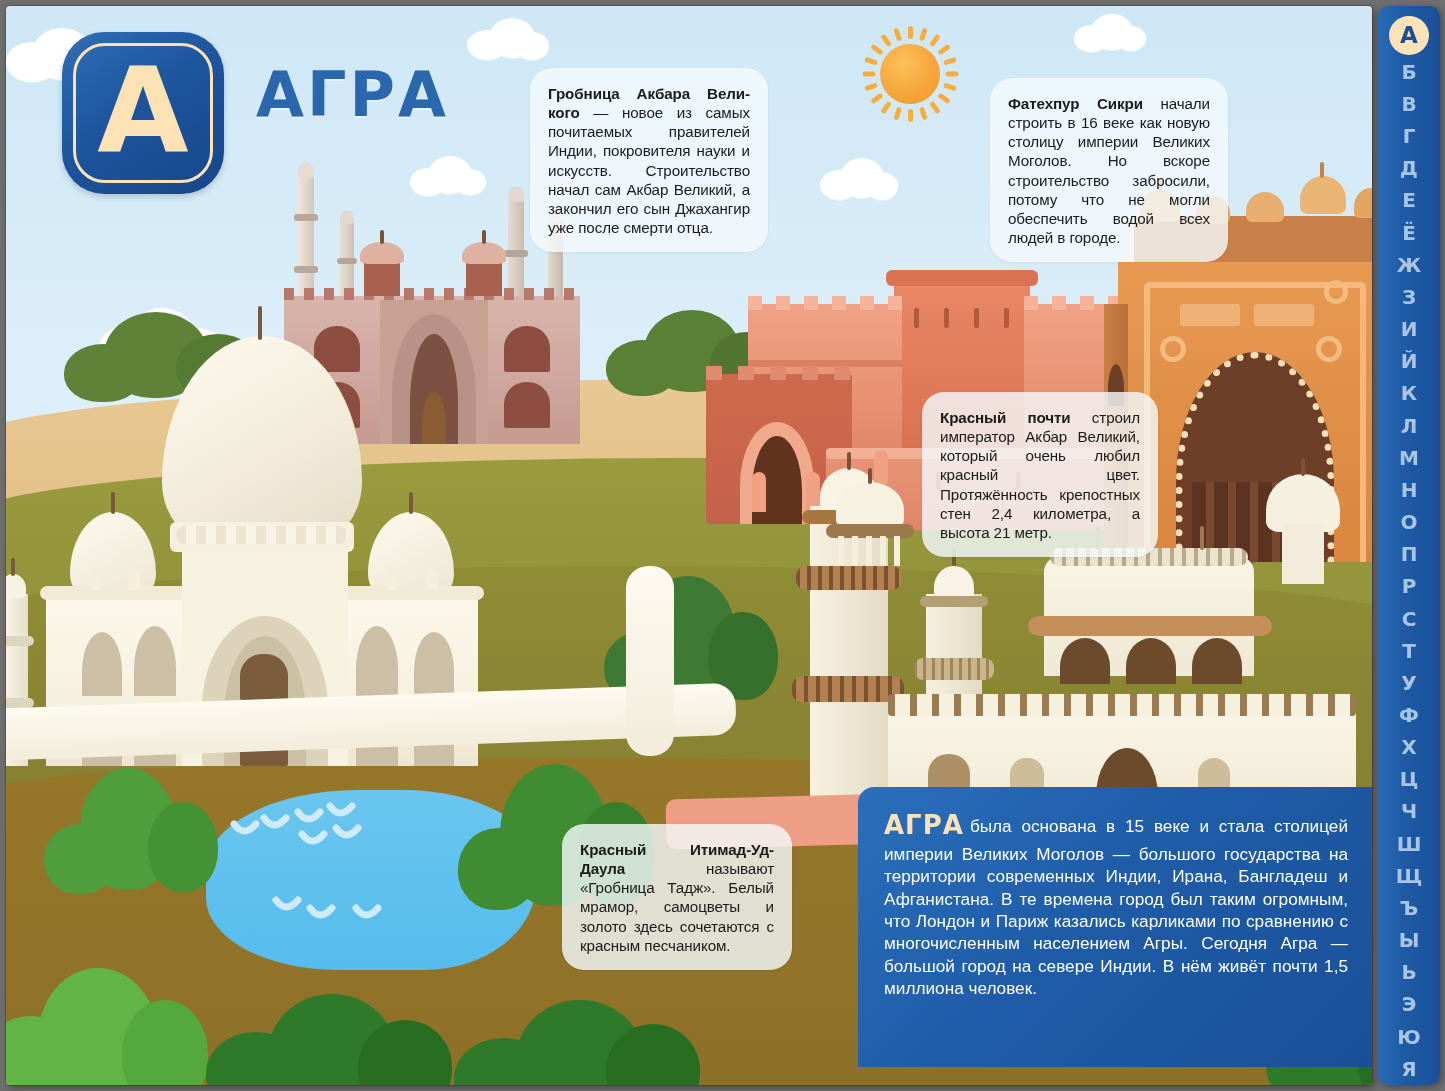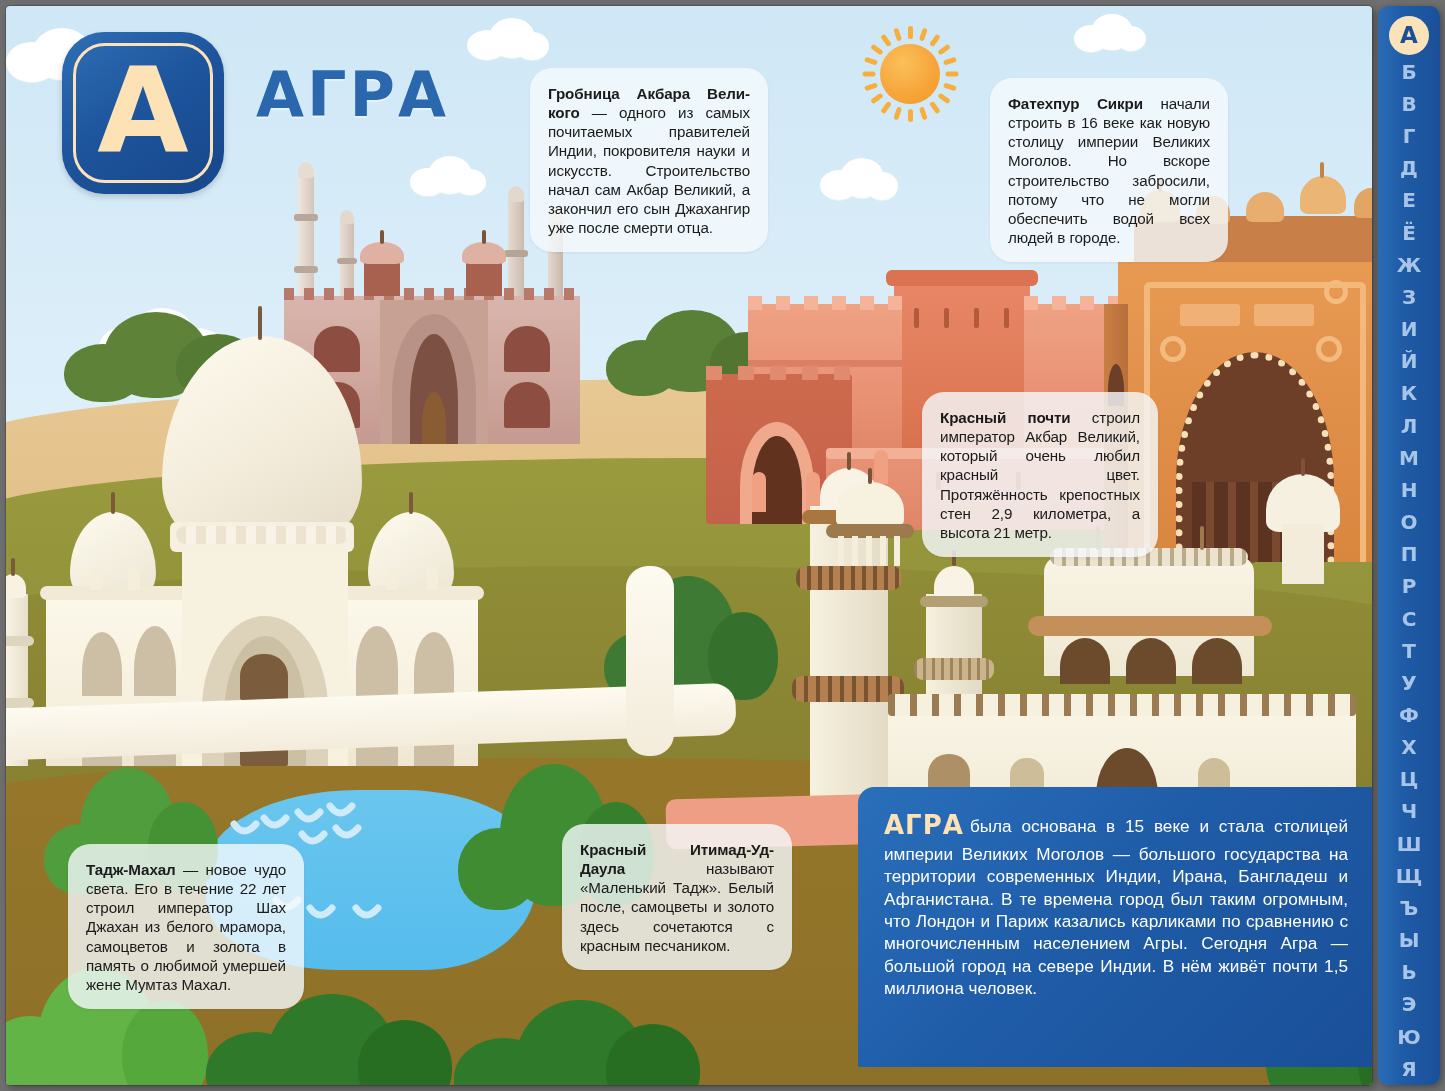--- a/index.html
+++ b/index.html
@@ -551,37 +551,34 @@
         <i style="left:94px; top:26px; width:56px;  height:74px; background:#367f2b;"></i>
       </div>
     </div>
 
     <div id="title-badge">
       <div class="glyph">А</div>
     </div>
     <div id="title-word">АГРА</div>
 
     <div class="callout" style="left:524px; top:62px; width:238px;">
-      <b>Гробница Акбара Вели-кого</b><span> — одного из самых почитаемых правителей Индии, покровителя науки и искусств. Строительство начал сам Акбар Великий, а закончил его сын Джахангир уже после смерти отца.</span>
+      <b>Гробница Акбара Вели-кого</b><span> — новое из самых почитаемых правителей Индии, покровителя науки и искусств. Строительство начал сам Акбар Великий, а закончил его сын Джахангир уже после смерти отца.</span>
     </div>
 
     <div class="callout" style="left:984px; top:72px; width:238px;">
       <b>Фатехпур Сикри</b><span> начали строить в 16 веке как новую столицу империи Великих Моголов. Но вскоре строительство забросили, потому что не могли обеспечить водой всех людей в городе.</span>
     </div>
 
     <div class="callout" style="left:916px; top:386px; width:236px;">
-      <b>Красный почти</b><span> строил император Акбар Великий, который очень любил красный цвет. Протяжённость крепостных стен 2,9 километра, а высота 21 метр.</span>
-    </div>
-
-    <div class="callout" style="left:62px; top:838px; width:236px;">
-      <b>Тадж-Махал</b><span> — новое чудо света. Его в течение 22 лет строил император Шах Джахан из белого мрамора, самоцветов и золота в память о любимой умершей жене Мумтаз Махал.</span>
-    </div>
+      <b>Красный почти</b><span> строил император Акбар Великий, который очень любил красный цвет. Протяжённость крепостных стен 2,4 километра, а высота 21 метр.</span>
+    </div>
+
 
     <div class="callout" style="left:556px; top:818px; width:230px;">
-      <b>Красный Итимад-Уд-Даула</b><span> называют «Маленький Тадж». Белый после, самоцветы и золото здесь сочетаются с красным песчаником.</span>
+      <b>Красный Итимад-Уд-Даула</b><span> называют «Гробница Тадж». Белый мрамор, самоцветы и золото здесь сочетаются с красным песчаником.</span>
     </div>
 
     <div id="main-panel">
       <span class="lead">АГРА</span><span>была основана в 15 веке и стала столицей империи Великих Моголов — большого государства на территории современных Индии, Ирана, Бангладеш и Афганистана. В те времена город был таким огромным, что Лондон и Париж казались карликами по сравнению с многочисленным населением Агры. Сегодня Агра — большой город на севере Индии. В нём живёт почти 1,5 миллиона человек.</span>
     </div>
 
   </div>
 
   <div id="alpha-rail">
       <div class="letter active">А</div>

